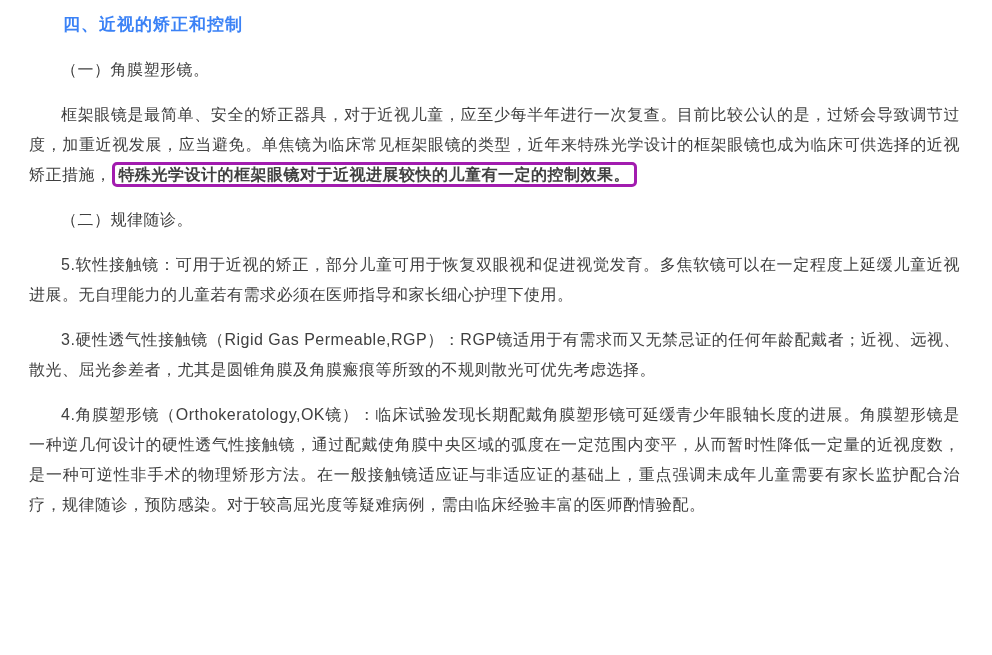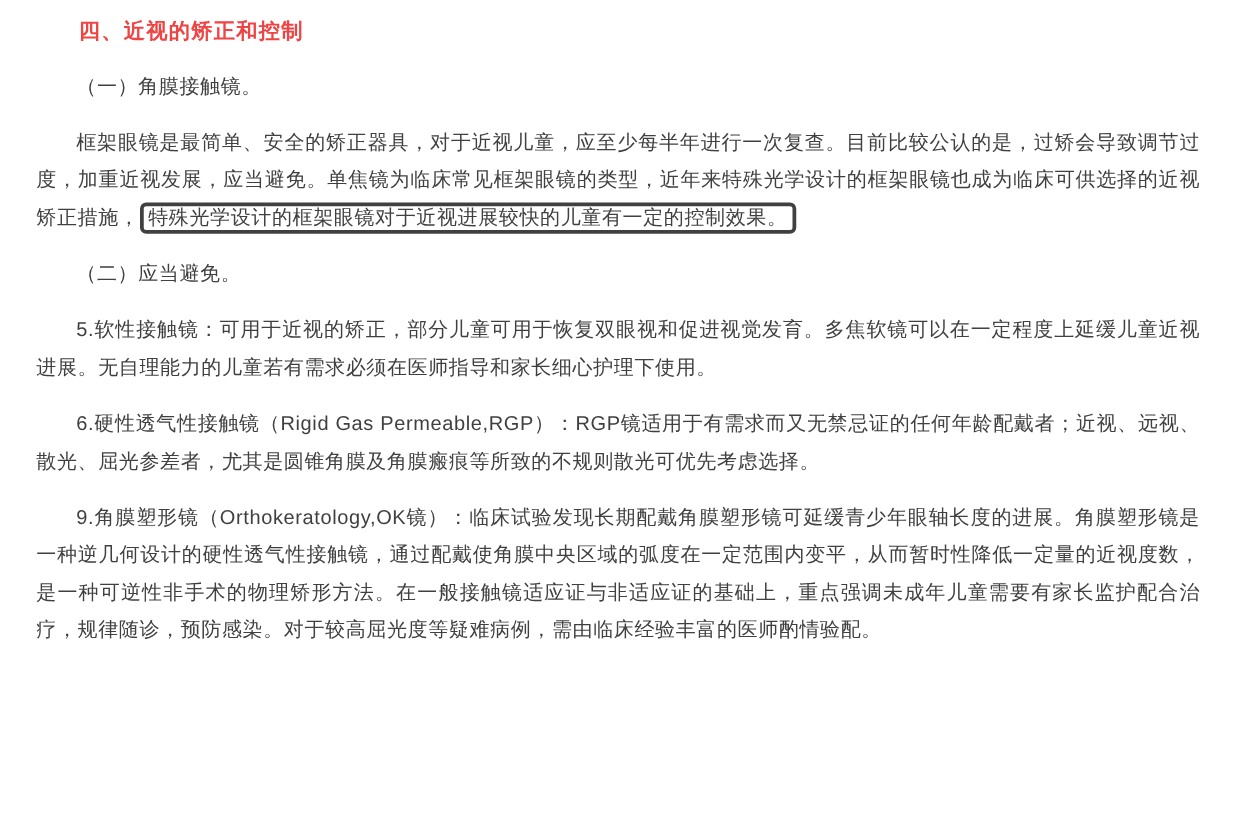--- a/index.html
+++ b/index.html
@@ -17,60 +17,61 @@
   .doc {
     padding: 10px 32px 0 29px;
     box-sizing: border-box;
   }
   .doc-title {
     font-size: 17px;
     font-weight: 700;
     line-height: 30px;
     margin: 0 0 15px 0;
     text-indent: 2em;
-    color: #ef4444;
+    color: #3b82f6;
     letter-spacing: 1px;
   }
   .para {
     font-size: 16px;
     line-height: 30px;
     margin: 0 0 15px 0;
     text-indent: 2em;
     text-align: justify;
     letter-spacing: 0.5px;
   }
   .heading {
     font-size: 16px;
     line-height: 30px;
     margin: 0 0 15px 0;
     text-indent: 2em;
     letter-spacing: 0.5px;
   }
   .highlight {
-    border: 3px solid #404040;
+    border: 3px solid #a21caf;
     border-radius: 5px;
     padding: 1px 4px;
     box-decoration-break: clone;
+    font-weight: bold;
     -webkit-box-decoration-break: clone;
   }
 </style>
 </head>
 <body>
 
 <div class="doc">
 
   <h1 class="doc-title">四、近视的矫正和控制</h1>
 
-  <p class="heading">（一）角膜接触镜。</p>
+  <p class="heading">（一）角膜塑形镜。</p>
 
   <p class="para"><span>框架眼镜是最简单、安全的矫正器具，对于近视儿童，应至少每半年进行一次复查。目前比较公认的是，过矫会导致调节过度，加重近视发展，应当避免。单焦镜为临床常见框架眼镜的类型，近年来特殊光学设计的框架眼镜也成为临床可供选择的近视矫正措施，</span><span class="highlight">特殊光学设计的框架眼镜对于近视进展较快的儿童有一定的控制效果。</span></p>
 
-  <p class="heading">（二）应当避免。</p>
+  <p class="heading">（二）规律随诊。</p>
 
   <p class="para">5.软性接触镜：可用于近视的矫正，部分儿童可用于恢复双眼视和促进视觉发育。多焦软镜可以在一定程度上延缓儿童近视进展。无自理能力的儿童若有需求必须在医师指导和家长细心护理下使用。</p>
 
-  <p class="para">6.硬性透气性接触镜（Rigid Gas Permeable,RGP）：RGP镜适用于有需求而又无禁忌证的任何年龄配戴者；近视、远视、散光、屈光参差者，尤其是圆锥角膜及角膜瘢痕等所致的不规则散光可优先考虑选择。</p>
+  <p class="para">3.硬性透气性接触镜（Rigid Gas Permeable,RGP）：RGP镜适用于有需求而又无禁忌证的任何年龄配戴者；近视、远视、散光、屈光参差者，尤其是圆锥角膜及角膜瘢痕等所致的不规则散光可优先考虑选择。</p>
 
-  <p class="para">9.角膜塑形镜（Orthokeratology,OK镜）：临床试验发现长期配戴角膜塑形镜可延缓青少年眼轴长度的进展。角膜塑形镜是一种逆几何设计的硬性透气性接触镜，通过配戴使角膜中央区域的弧度在一定范围内变平，从而暂时性降低一定量的近视度数，是一种可逆性非手术的物理矫形方法。在一般接触镜适应证与非适应证的基础上，重点强调未成年儿童需要有家长监护配合治疗，规律随诊，预防感染。对于较高屈光度等疑难病例，需由临床经验丰富的医师酌情验配。</p>
+  <p class="para">4.角膜塑形镜（Orthokeratology,OK镜）：临床试验发现长期配戴角膜塑形镜可延缓青少年眼轴长度的进展。角膜塑形镜是一种逆几何设计的硬性透气性接触镜，通过配戴使角膜中央区域的弧度在一定范围内变平，从而暂时性降低一定量的近视度数，是一种可逆性非手术的物理矫形方法。在一般接触镜适应证与非适应证的基础上，重点强调未成年儿童需要有家长监护配合治疗，规律随诊，预防感染。对于较高屈光度等疑难病例，需由临床经验丰富的医师酌情验配。</p>
 
 
 
 </div>
 
 </body></html>

